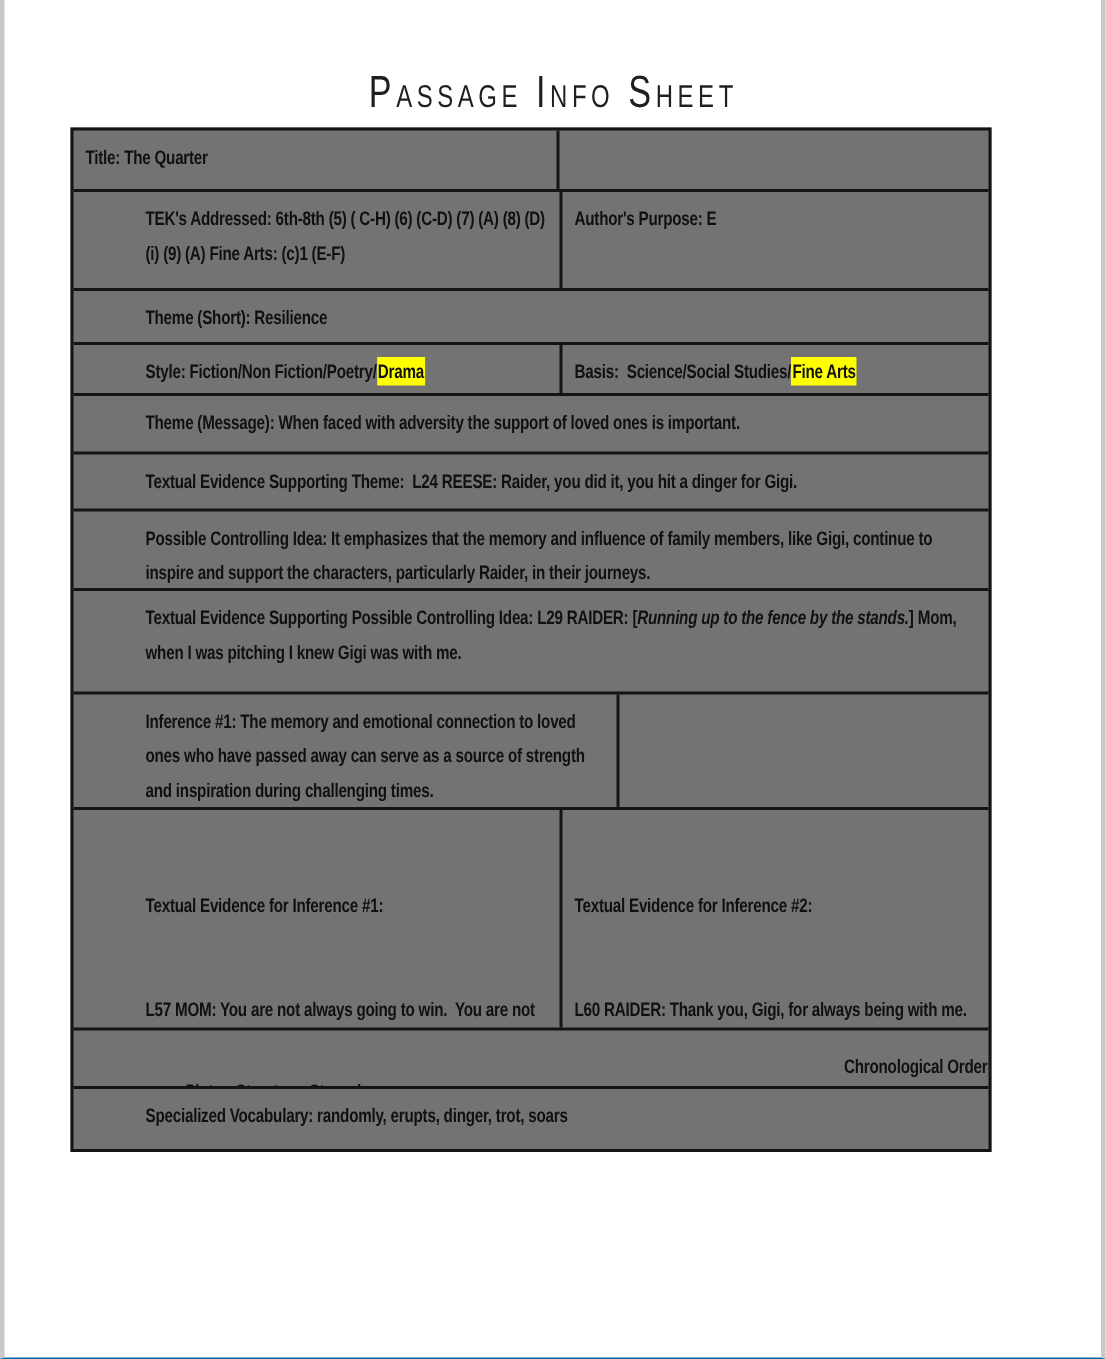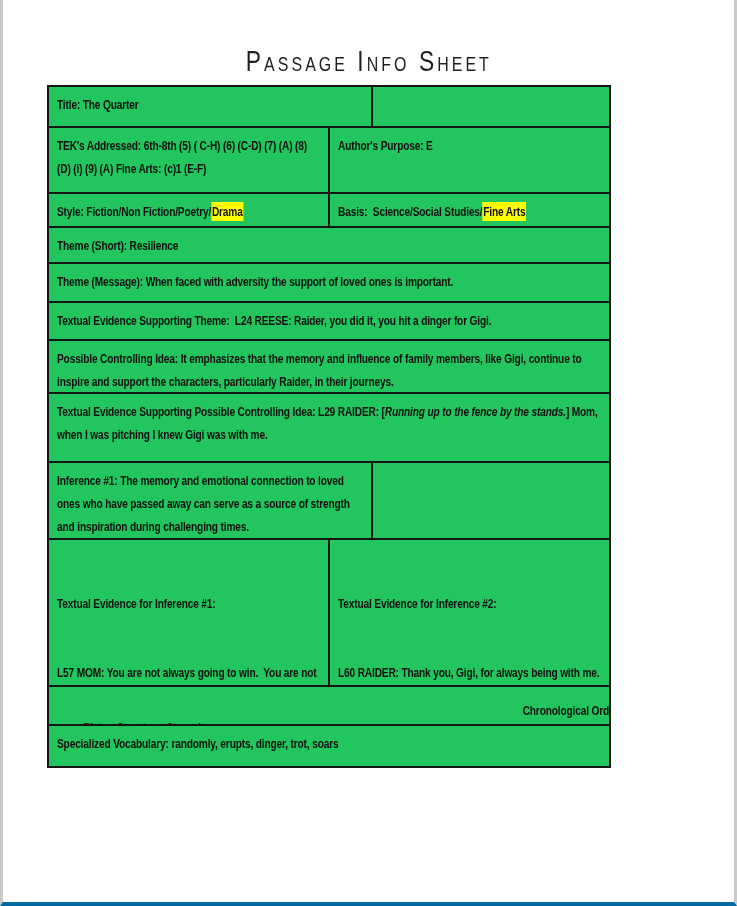--- a/index.html
+++ b/index.html
@@ -11,21 +11,21 @@
     font-family: "Liberation Sans", sans-serif;
   }
   .page {
     position: relative;
     width: 737px;
     height: 906px;
     box-sizing: border-box;
     background: #ffffff;
     border-left: 3px solid #c9c9c9;
     border-right: 3px solid #c9c9c9;
-    border-bottom: 4px solid #0369a1;
+    border-bottom: 1px solid #0369a1;
     overflow: hidden;
   }
   
   .title {
     position: absolute;
     top: 42px;
     left: 0;
     width: 100%;
     margin: 0;
     text-align: center;
@@ -39,30 +39,30 @@
     font-variant: small-caps;
     font-size: 30px;
     letter-spacing: 4px;
     white-space: nowrap;
   }
   
   .tbl {
     position: absolute;
     left: 44px;
     top: 85px;
-    width: 564px;
+    width: 614px;
     box-sizing: border-box;
     border: 2px solid #141414;
-    background: #22c55e;
+    background: #737373;
   }
   .r {
     display: flex;
     box-sizing: border-box;
   }
-  .r + .r { border-top: 2px solid #141414; }
+  .r + .r { border-top: 2px solid #141414; padding-left: 40px; }
   .c {
     box-sizing: border-box;
     padding: 6px 8px 4px 8px;
     overflow: hidden;
   }
   .full { width: 100%; }
   .halfL {
     width: 324px;
     border-right: 2px solid #141414;
   }
@@ -111,32 +111,32 @@
 
     <div class="r" style="height:66px">
       <div class="c halfL">
         <div class="cx"><span>TEK's Addressed: 6th-8th (5) ( C-H) (6) (C-D) (7) (A) (8) (D) (i) (9) (A) Fine Arts: (c)1 (E-F)</span></div>
       </div>
       <div class="c halfR">
         <div class="cx"><span>Author's Purpose: E</span></div>
       </div>
     </div>
 
+    <div class="r" style="height:36px">
+      <div class="c full">
+        <div class="cx"><span>Theme (Short): Resilience</span></div>
+      </div>
+    </div>
+
     <div class="r" style="height:34px">
       <div class="c halfL">
         <div class="cx"><span>Style: Fiction/Non Fiction/Poetry/</span><mark class="hl">Drama</mark></div>
       </div>
       <div class="c halfR">
         <div class="cx"><span>Basis:  Science/Social Studies/</span><mark class="hl">Fine Arts</mark></div>
-      </div>
-    </div>
-
-    <div class="r" style="height:36px">
-      <div class="c full">
-        <div class="cx"><span>Theme (Short): Resilience</span></div>
       </div>
     </div>
 
     <div class="r" style="height:39px">
       <div class="c full">
         <div class="cx"><span>Theme (Message): When faced with adversity the support of loved ones is important.</span></div>
       </div>
     </div>
 
     <div class="r" style="height:38px">

